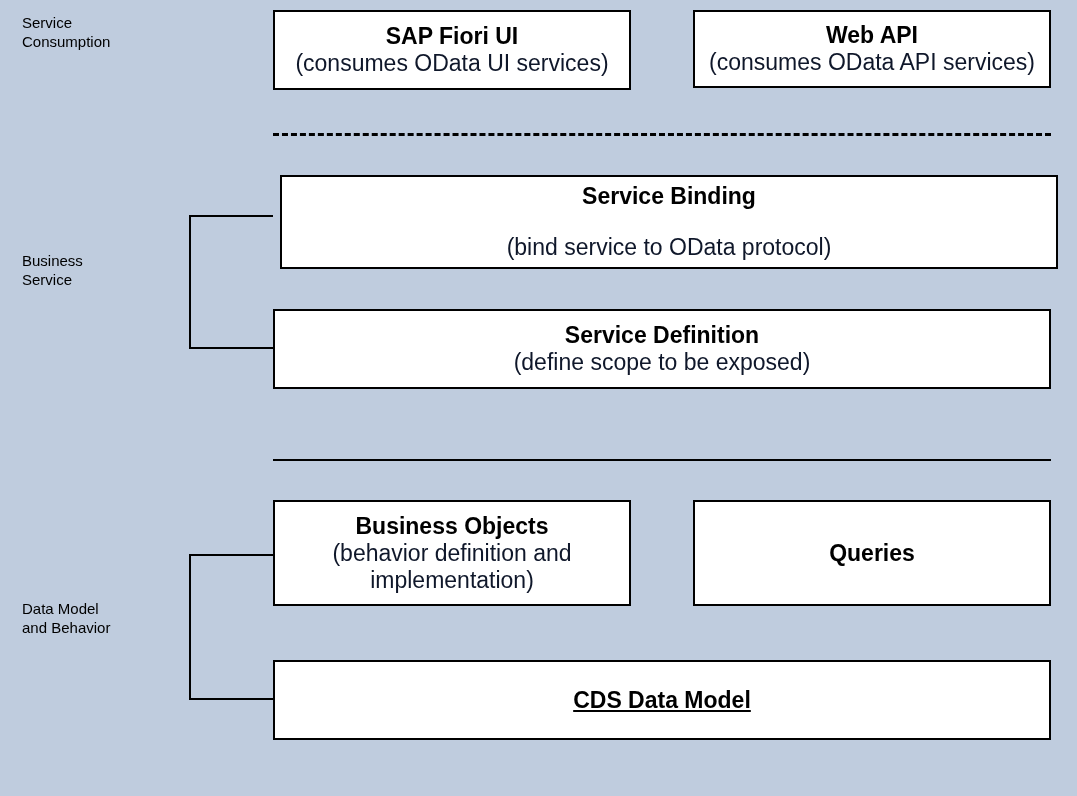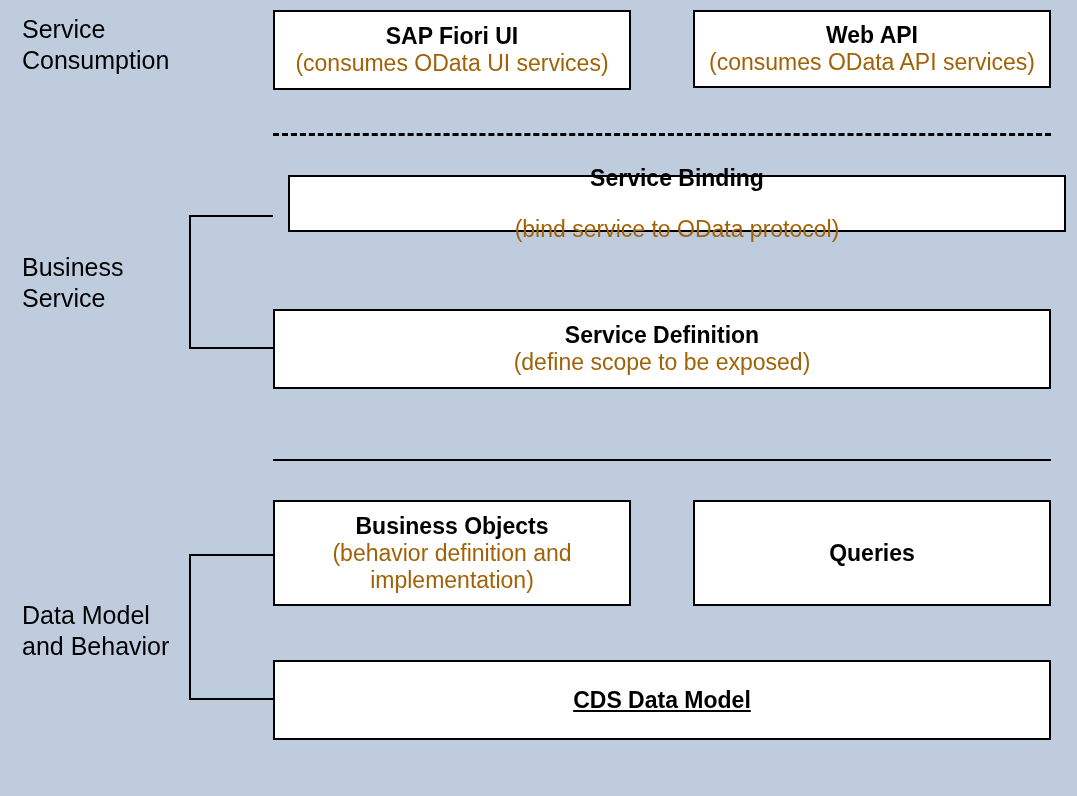--- a/index.html
+++ b/index.html
@@ -9,21 +9,21 @@
     width: 1077px;
     height: 796px;
     position: relative;
   }
   .diagram {
     position: absolute;
     inset: 0;
   }
   .label {
     position: absolute;
-    font-size: 25px;
+    font-size: 15px;
     line-height: 1.25;
     color: #000;
   }
   .box {
     position: absolute;
     background: #fff;
     border: 2px solid #000;
     display: flex;
     flex-direction: column;
     align-items: center;
@@ -31,21 +31,21 @@
     text-align: right;
     padding: 8px 10px;
   }
   .box .title {
     font-weight: 700;
     font-size: 23px;
     color: #000;
   }
   .box .sub {
     font-size: 23px;
-    color: #a16207;
+    color: #0f172a;
   }
   .sep-dashed {
     position: absolute;
     border-top: 3px dashed #000;
   }
   .sep-solid {
     position: absolute;
     border-top: 2px solid #000;
   }
   .bracket {
@@ -80,21 +80,21 @@
     <div class="sub">(consumes OData UI services)</div>
   </div>
 
   <div class="box" style="left:693px; top:10px; width:358px; height:78px;">
     <div class="title">Web API</div>
     <div class="sub">(consumes OData API services)</div>
   </div>
 
   <div class="sep-dashed" style="left:273px; top:133px; width:778px;"></div>
 
-  <div class="box" style="left:288px; top:175px; width:778px; height:57px;gap:24px;">
+  <div class="box" style="left:280px; top:175px; width:778px; height:94px;gap:24px;">
     <div class="title">Service Binding</div>
     <div class="sub">(bind service to OData protocol)</div>
   </div>
 
   <div class="box" style="left:273px; top:309px; width:778px; height:80px;">
     <div class="title">Service Definition</div>
     <div class="sub">(define scope to be exposed)</div>
   </div>
 
   <div class="bracket" style="left:189px; top:215px; width:84px; height:134px;"></div>

